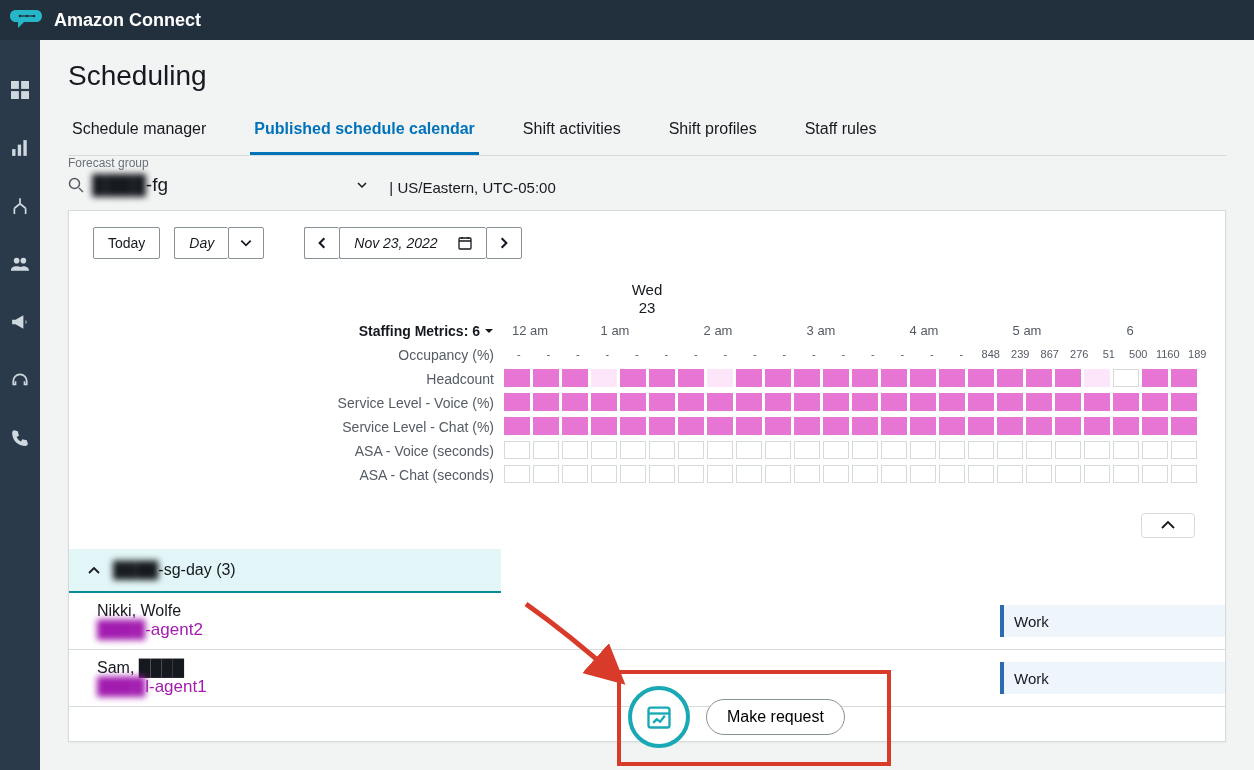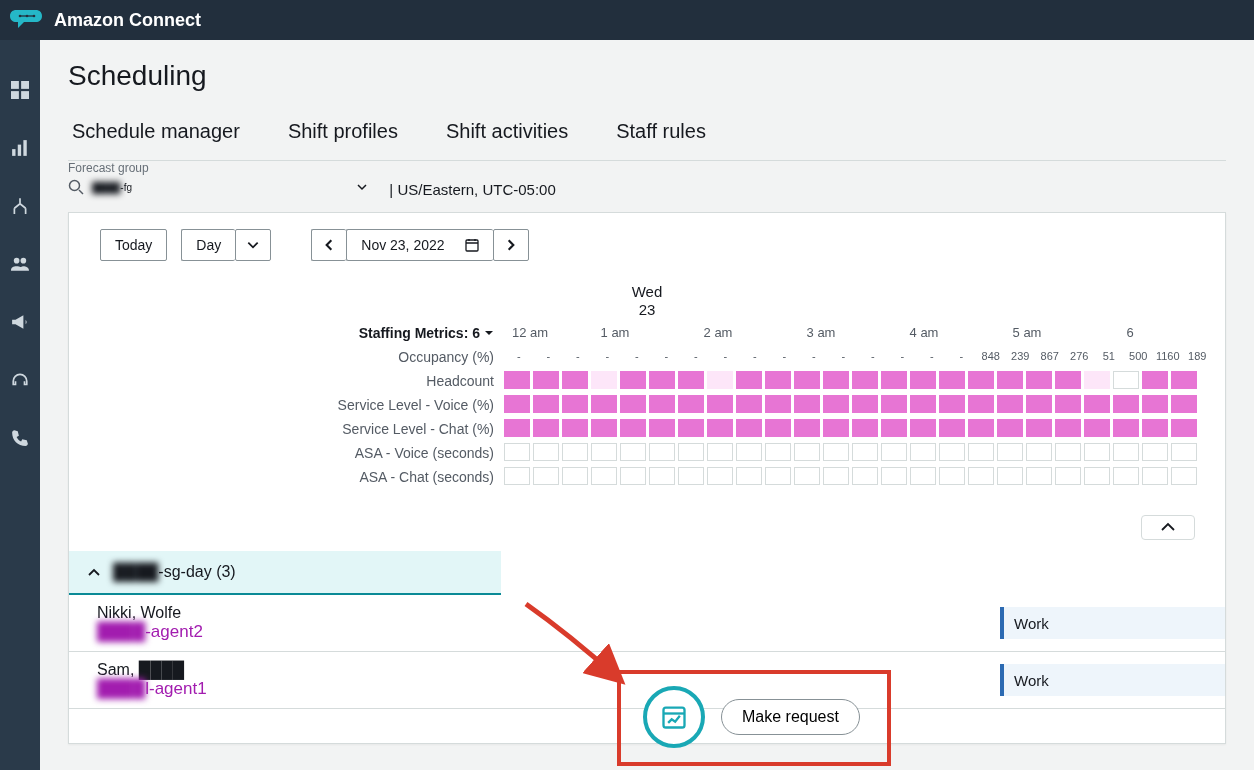--- a/index.html
+++ b/index.html
@@ -26,38 +26,38 @@
   .topbar .app{font-size:18px;font-weight:700;}
   
   .leftnav{position:absolute;top:40px;left:0;bottom:0;width:40px;background:var(--sidebar-bg);display:flex;flex-direction:column;align-items:center;padding-top:40px;gap:38px;}
   .leftnav .nav-icon{width:20px;height:20px;display:flex;align-items:center;justify-content:center;color:#cfd8df;}
   .leftnav svg{width:18px;height:18px;}
   
   .main{position:absolute;top:40px;left:40px;right:0;bottom:0;background:var(--page-bg);padding:20px 28px 0 28px;box-sizing:border-box;}
   .page-title{font-size:28px;font-weight:400;margin:0 0 18px 0;}
   
   .tabs{display:flex;gap:40px;border-bottom:1px solid var(--border);}
-  .tab{padding:10px 4px 14px 4px;font-size:20px;color:#16191f;cursor:pointer;border-bottom:3px solid transparent;}
+  .tab{padding:10px 4px 14px 4px;font-size:16px;color:#16191f;cursor:pointer;border-bottom:3px solid transparent;}
   .tab.active{color:var(--teal);font-weight:600;border-bottom-color:var(--teal);}
   
   .fg-row{margin-top:0;font-size:12px;color:var(--text-muted);}
   .fg-row label{display:block;margin-bottom:4px;}
-  .fg-select{display:inline-flex;align-items:center;width:300px;color:var(--text-dark);font-size:10px;justify-content:flex-end;}
+  .fg-select{display:inline-flex;align-items:center;width:300px;color:var(--text-dark);font-size:19px;justify-content:flex-end;}
   .fg-select .mag{width:16px;height:16px;margin-right:8px;}
   .fg-select .val{flex:1;}
   .fg-select .chev{margin-left:8px;}
   .tz{font-size:15px;color:var(--text-dark);margin-left:18px;}
   .blur{filter:blur(3px);}
   
   .card{background:var(--white);border:1px solid var(--border);margin-top:14px;box-shadow:0 1px 2px rgba(0,0,0,.05);position:relative;height:530px;overflow:hidden;}
-  .toolbar{display:flex;align-items:center;gap:14px;padding:16px 31px;}
+  .toolbar{display:flex;align-items:center;gap:14px;padding:16px 24px;}
   .btn{border:1px solid #879196;background:#fff;border-radius:2px;padding:7px 14px;font-size:14px;color:#16191f;cursor:pointer;display:inline-flex;align-items:center;gap:6px;}
   .btn.icon-only{padding:7px 10px;}
   .btn-group{display:flex;}
-  .btn-group .btn{border-right-width:0;}
+  .btn-group .btn{border-right-width:0;font-style:italic;}
   .btn-group .btn:last-child{border-right-width:1px;}
   .spacer{width:12px;}
   svg.ic{width:14px;height:14px;}
   
   .date-hdr{text-align:center;font-size:15px;color:#16191f;margin-top:6px;line-height:1.2;}
   
   .metrics{display:flex;margin-top:6px;height:180px;}
   .metrics-labels{width:435px;display:flex;flex-direction:column;align-items:flex-end;padding-right:10px;box-sizing:border-box;font-size:14px;color:var(--label);}
   .metrics-labels .hdr{font-weight:600;color:#16191f;display:flex;align-items:center;gap:4px;margin-bottom:4px;}
   .metrics-labels .row-lbl{height:24px;display:flex;align-items:center;}
@@ -81,21 +81,21 @@
   .group-hdr svg{margin-right:12px;}
   
   .agent-row{display:flex;align-items:center;border-bottom:1px solid var(--border);height:56px;}
   .agent-name-col{width:432px;padding-left:28px;box-sizing:border-box;}
   .agent-name{font-size:16px;color:#16191f;}
   .agent-sub{font-size:17px;color:#a21caf;}
   .agent-timeline{flex:1;position:relative;height:100%;}
   .work-bar{position:absolute;top:12px;height:32px;background:#eef5fb;border-left:4px solid #2c6ab2;display:flex;align-items:center;padding-left:10px;font-size:15px;color:#16191f;}
   
   .callout-box{position:absolute;border:4px solid var(--arrow);left:617px;top:670px;width:266px;height:88px;z-index:5;pointer-events:none;}
-  .callout{position:absolute;left:643px;top:686px;display:flex;align-items:center;gap:16px;z-index:6;}
+  .callout{position:absolute;left:628px;top:686px;display:flex;align-items:center;gap:16px;z-index:6;}
   .callout .circle{width:54px;height:54px;border-radius:50%;border:4px solid var(--teal-icon);background:#fff;display:flex;align-items:center;justify-content:center;}
   .callout .pill{border:1px solid #879196;border-radius:22px;padding:8px 20px;font-size:16px;background:#fff;cursor:pointer;}
   
   .arrow{position:absolute;left:520px;top:598px;z-index:4;pointer-events:none;}
 </style>
 </head>
 <body>
 
 <div class="topbar">
   <svg width="34" height="24" viewBox="0 0 34 24">
@@ -151,22 +151,23 @@
         <path d="M3 1l3 1 1 4-2 1c1 2 2 3 4 4l1-2 4 1 1 3c0 1-1 2-2 2C6 15 1 10 1 3c0-1 1-2 2-2z"></path>
       </svg>
     </div>
 </div>
 
 <div class="main">
   <h1 class="page-title">Scheduling</h1>
 
   <div class="tabs">
     <div class="tab">Schedule manager</div>
+    <div class="tab active">Published schedule calendar</div>
+    <div class="tab">Shift activities</div>
     <div class="tab">Shift profiles</div>
-    <div class="tab">Shift activities</div>
     <div class="tab">Staff rules</div>
   </div>
 
   <div class="fg-row">
     <label>Forecast group</label>
     <span class="fg-select">
       <svg class="mag" viewBox="0 0 16 16" fill="none" stroke="#545b64" stroke-width="1.5">
           <circle cx="6.5" cy="6.5" r="5"></circle>
           <path d="M11 11l4 4"></path>
         </svg>

